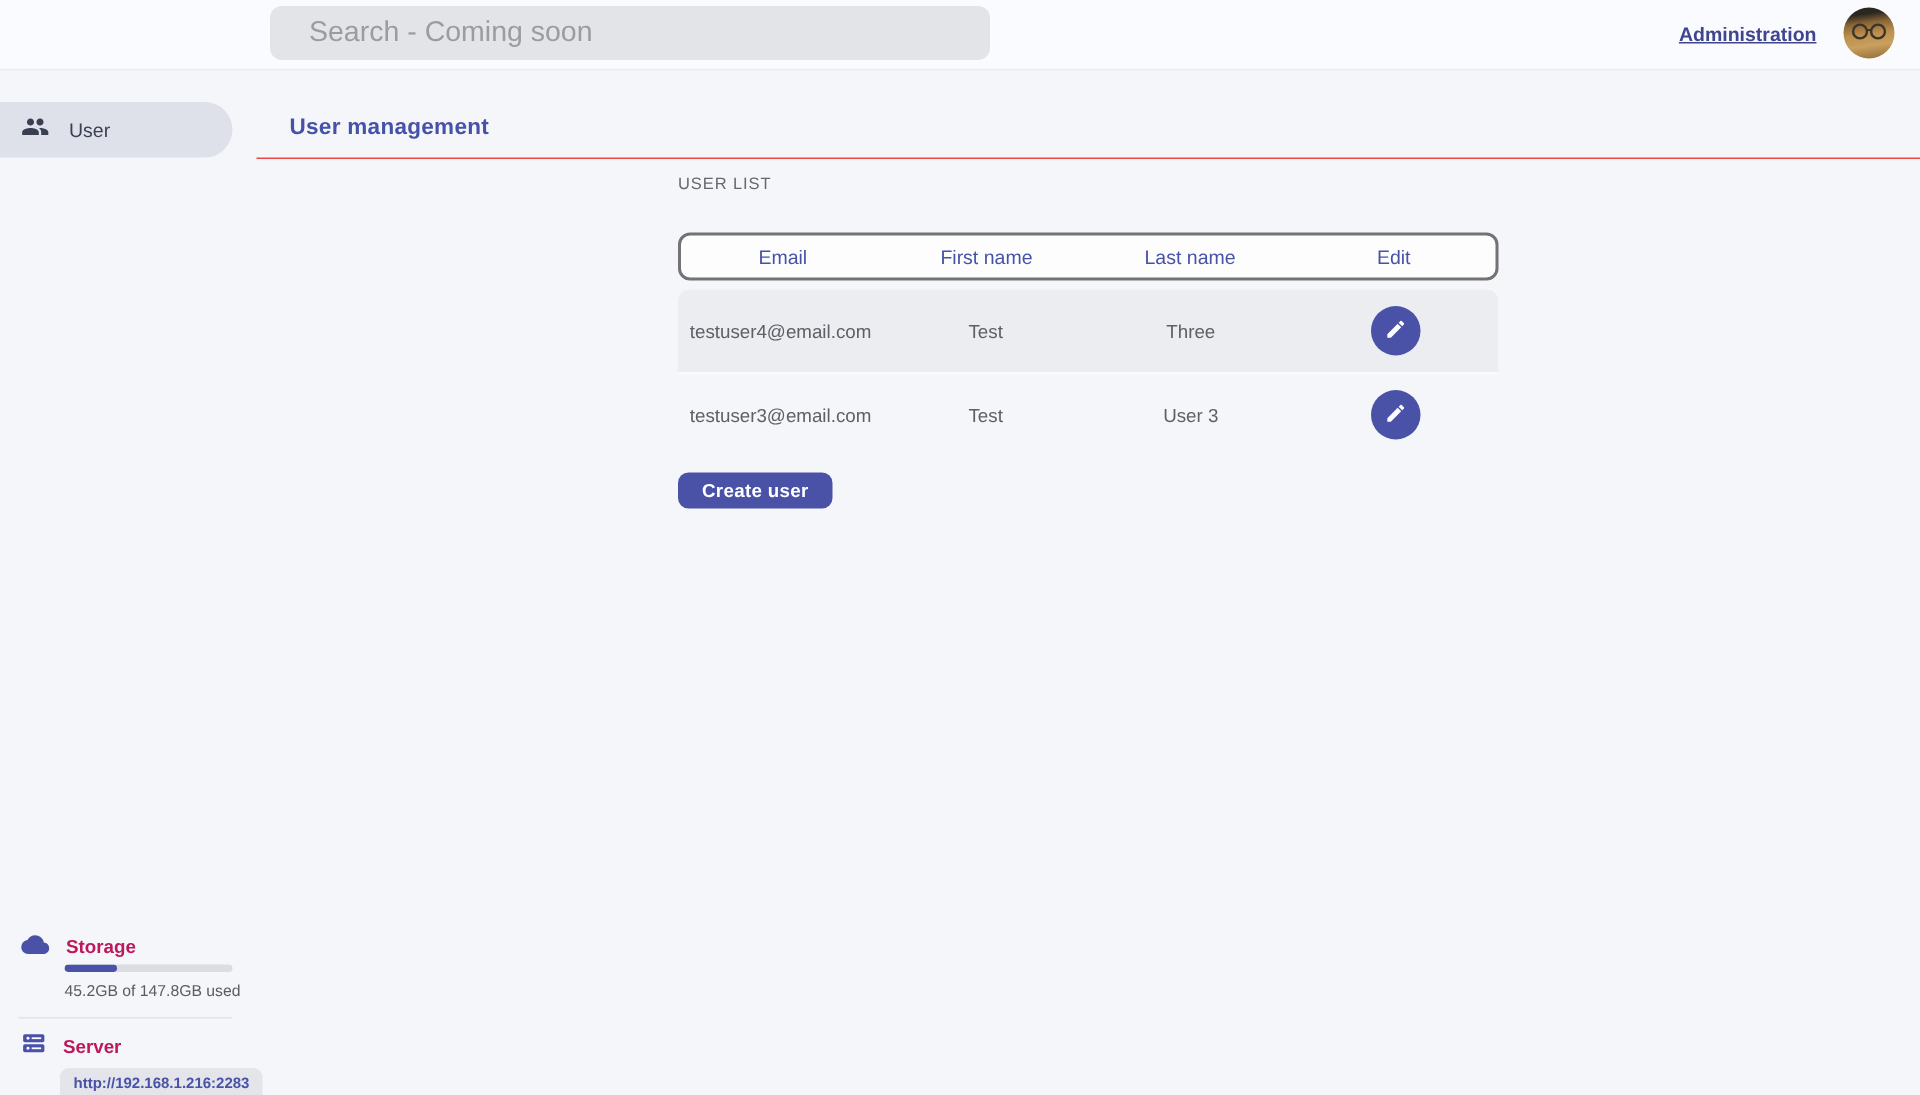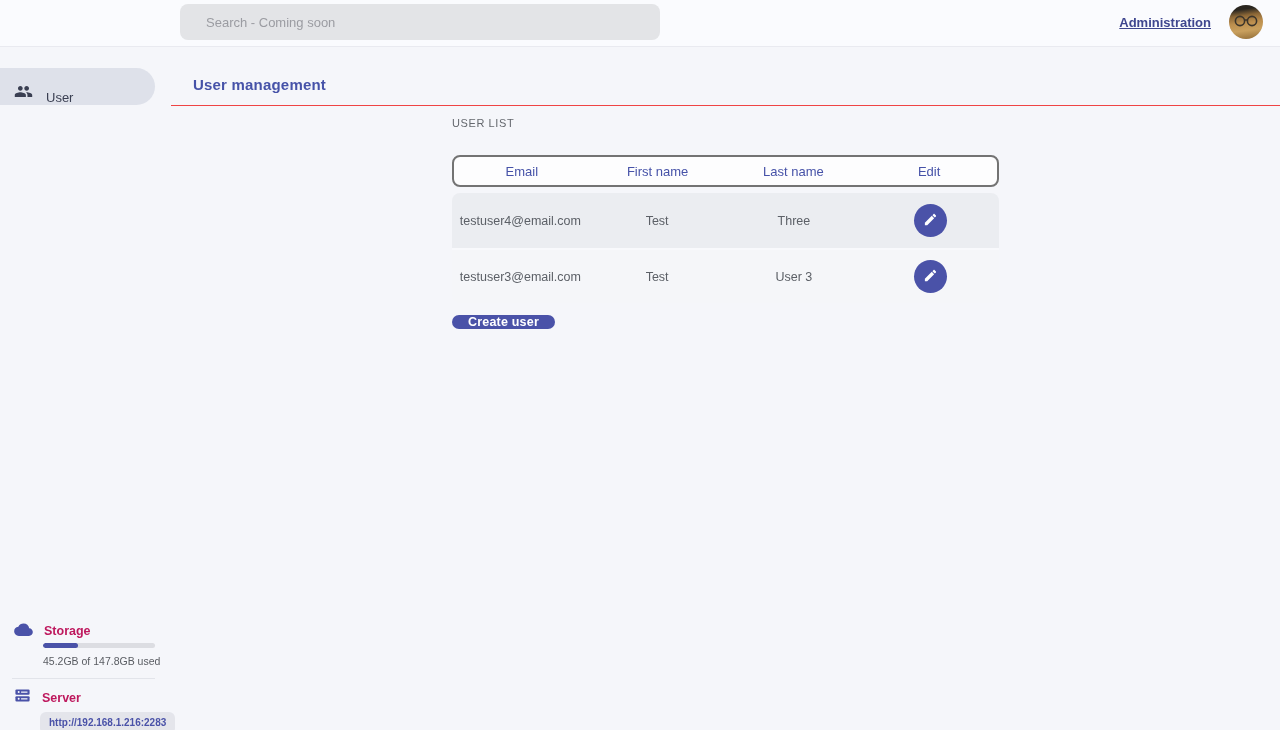--- a/index.html
+++ b/index.html
@@ -16,41 +16,41 @@
     background:#fafbfe; border-bottom:1px solid #e9eaf0;
   }
   .logo { position:absolute; left:18px; top:7px; display:flex; align-items:center; gap:10px; }
   .wordmark {
     font-family:"DejaVu Serif", serif;
     font-size:21px; letter-spacing:2.5px; color:#414786; font-weight:400;
   }
   .search-box {
     position:absolute; left:180px; top:4px; width:480px; height:36px;
     background:#e3e4e7; border:none; border-radius:8px;
-    padding-left:26px; font-size:13px; color:#55585e;
+    padding-left:26px; font-size:19px; color:#55585e;
     font-family:"Liberation Sans", sans-serif; outline:none;
   }
   .search-box::placeholder { color:#9b9ca2; }
   .admin-link {
     position:absolute; right:69px; top:15px;
     font-size:13px; font-weight:700; color:#3f468f;
     text-decoration:underline; cursor:pointer;
   }
   .avatar {
     position:absolute; right:17px; top:5px; width:34px; height:34px;
     border-radius:50%; overflow:hidden; cursor:pointer;
     background:linear-gradient(172deg,#2a2620 0%,#2a2620 16%,#8a6636 32%,#bd8f4e 52%,#c9a05e 72%,#8f6a35 100%);
   }
   .avatar svg { position:absolute; left:4px; top:9px; }
   
   .sidebar { position:absolute; left:0; top:47px; width:171px; height:683px; }
   .side-item {
     position:absolute; left:0; top:21px; width:155px; height:37px;
     background:#dee1ea; border-radius:0 20px 20px 0;
-    display:flex; align-items:flex-end; gap:13px; padding-left:14px;
+    display:flex; align-items:center; gap:13px; padding-left:14px;
     cursor:pointer;
   }
   .side-item .label { font-size:13px; color:#3a3f52; font-weight:500; }
   
   .side-bottom { position:absolute; left:0; top:568px; width:171px; padding-top:7px; }
   .mini-row { display:flex; align-items:center; gap:11px; padding-left:14px; height:18px; }
   .mini-title { font-size:12.5px; font-weight:700; color:#be185d; }
   .progress-track {
     margin:3px 0 0 43px; width:112px; height:4.5px; border-radius:3px; background:#dcdde2;
     overflow:hidden;
@@ -87,21 +87,21 @@
   }
   .trow:nth-child(odd) { background:#ebedf1; }
   .trow:nth-child(even) { background:#f5f6f9; }
   .trow + .trow { border-top:2px solid #f8f9fc; }
   .edit-btn {
     width:33px; height:33px; border-radius:50%; border:none; background:#4a52a8;
     display:flex; align-items:center; justify-content:center;
     margin:0 auto; cursor:pointer;
   }
   .create-btn {
-    margin-top:12px; height:14px; padding:0 16px;
+    margin-top:12px; height:24px; padding:0 16px;
     background:#4a52a8; color:#fff; border:none; border-radius:7px;
     font-size:12.5px; font-weight:700; letter-spacing:.2px;
     font-family:"Liberation Sans", sans-serif; cursor:pointer;
   }
 </style>
 </head>
 <body>
 
 <header class="navbar">
   <input class="search-box" type="text" placeholder="Search - Coming soon" style="">

